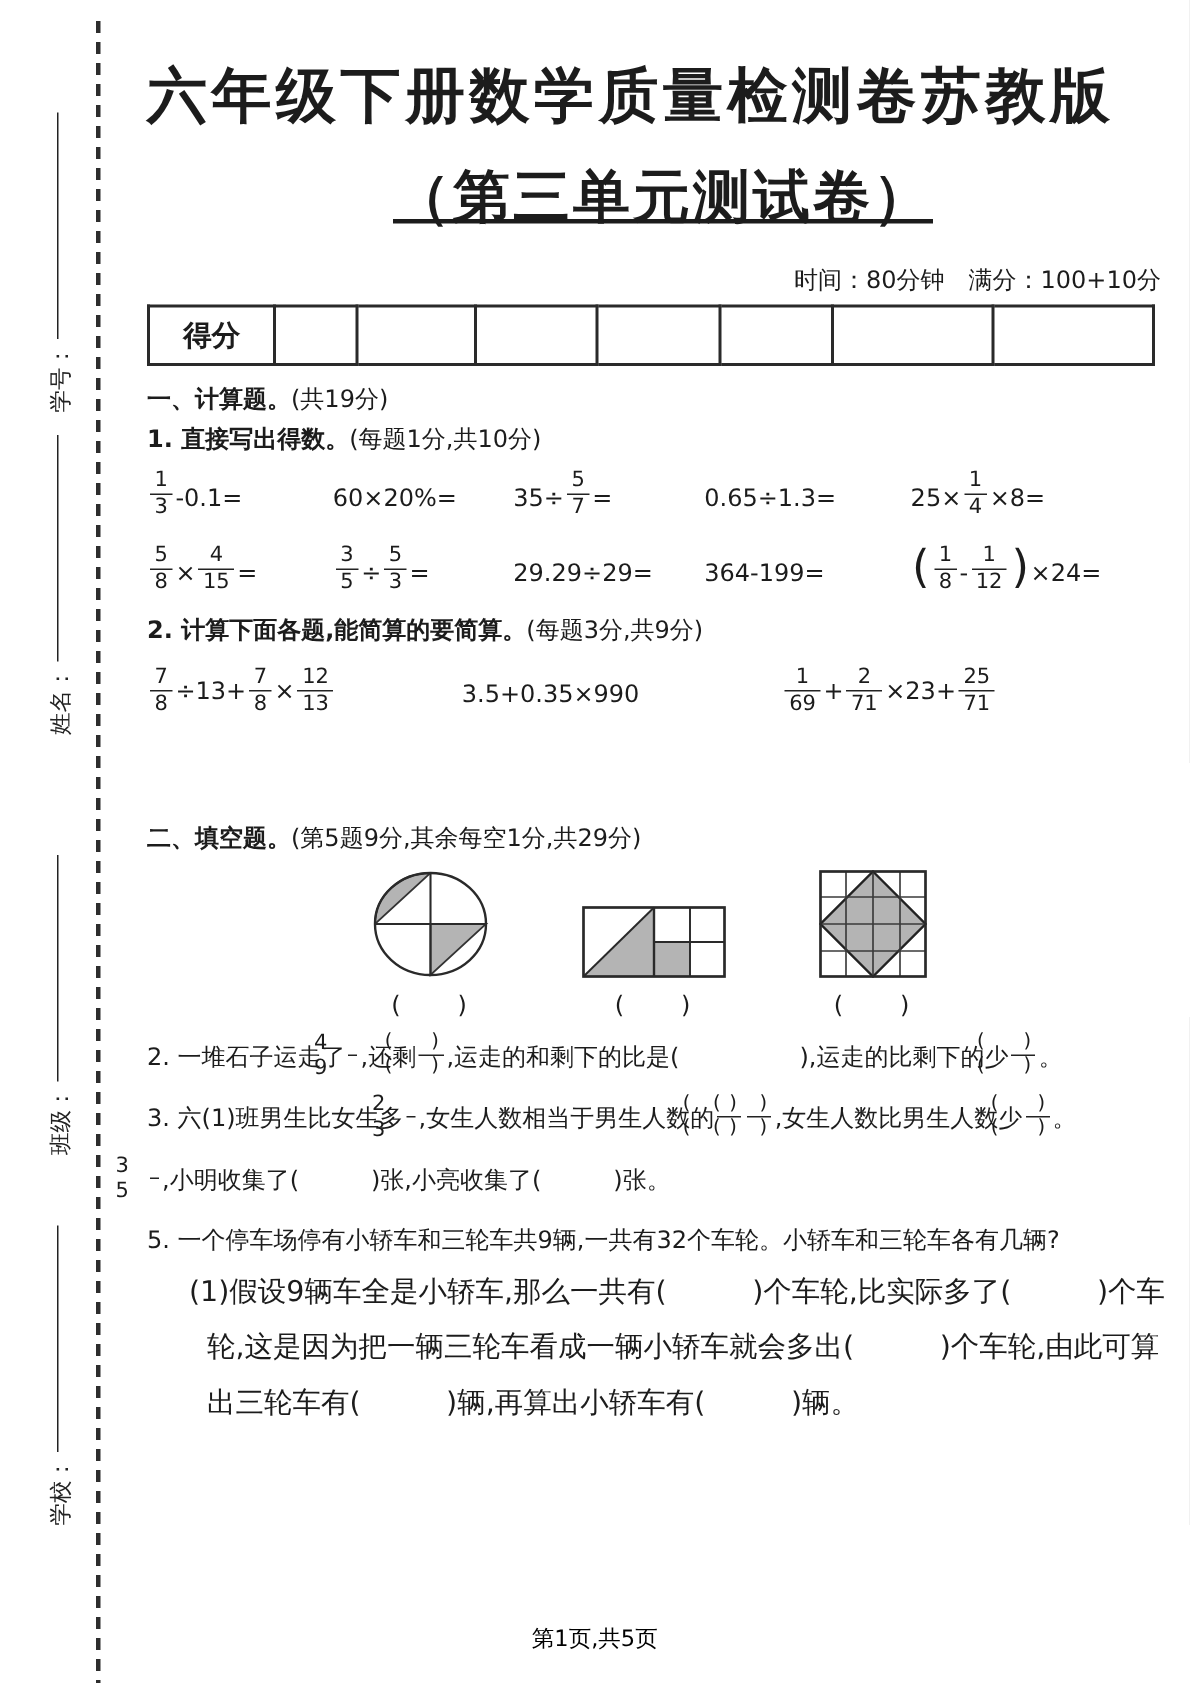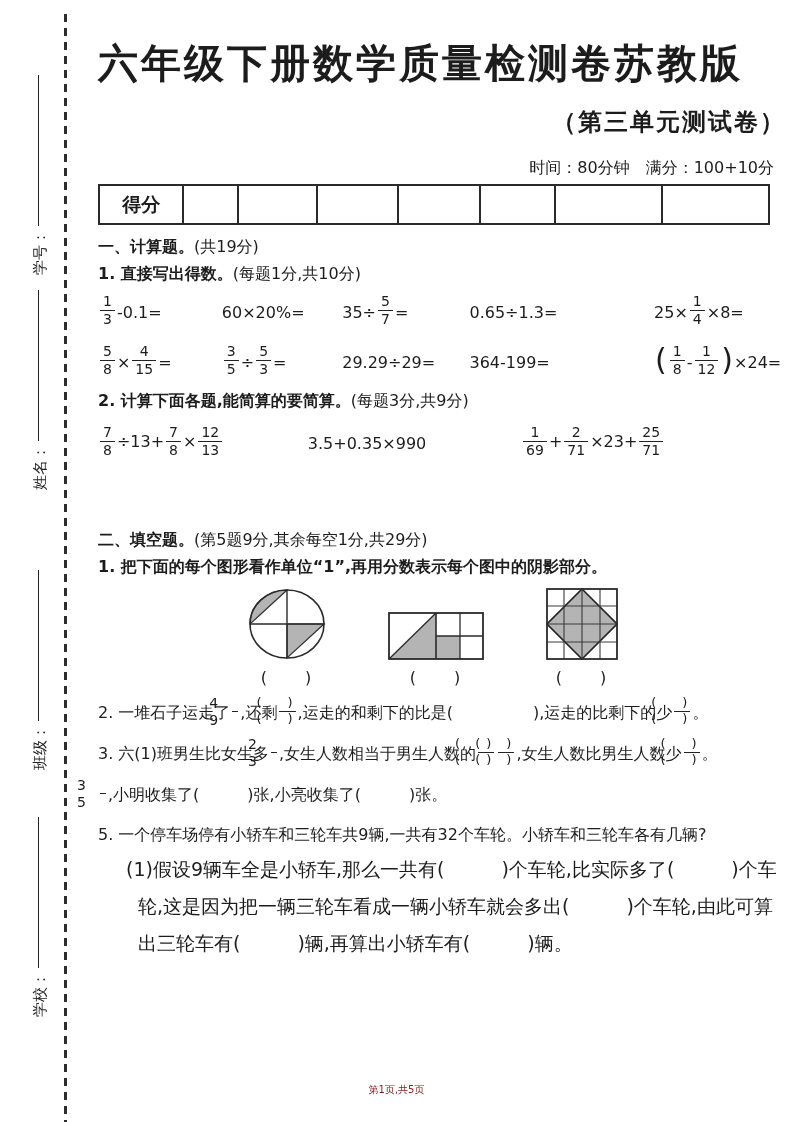--- a/index.html
+++ b/index.html
@@ -8,49 +8,49 @@
   
   .cutline{position:absolute;left:64px;top:14px;bottom:0;width:3px;
            background:repeating-linear-gradient(to bottom,#2d2d2d 0 8px,transparent 8px 14px);}
   
   .side-item{position:absolute;left:-60px;width:200px;height:26px;transform:rotate(-90deg);
              display:flex;align-items:center;font-size:15px;color:#222;}
   .side-label{white-space:nowrap;padding-right:4px;}
   .side-line{flex:1;height:0;border-bottom:1.7px solid #222;margin-bottom:3px;}
   .content{position:absolute;left:98px;top:0;width:688px;}
   h1{margin:36px 0 0;text-align:left;font-size:40px;font-weight:700;letter-spacing:3px;}
-  h2{margin:15px 0 0;text-align:right;font-size:24px;font-weight:700;letter-spacing:2px;}
+  h2{margin:15px 0 0;text-align:center;font-size:38px;font-weight:700;letter-spacing:2px;text-decoration:underline;}
   .meta{margin-top:20px;text-align:right;font-size:16px;padding-right:12px;}
   table.score{border-collapse:collapse;width:672px;margin-top:5px;table-layout:fixed;}
   table.score th,table.score td{border:2px solid #2a2a2a;text-align:center;font-size:19px;padding:0;}
   table.score th{height:44px;font-weight:700;}
   table.score td{height:37px;}
   td.rowlab{font-weight:700;}
   .sec-head{margin:12px 0 0;font-size:16px;}
   .sec-head b,.qhead b{font-weight:700;}
   .qhead{margin:6px 0 0;font-size:16px;}
   .calc-row{display:flex;align-items:center;margin-top:4px;font-size:16px;min-height:46px;}
   .calc-row .cell{display:flex;align-items:center;}
   .calc-row .c1{width:18%;}.calc-row .c2{width:17.5%;}.calc-row .c3{width:18.5%;}
-  .calc-row .c4{width:20%;}.calc-row .c5{flex:1;margin-left:47px;}
+  .calc-row .c4{width:20%;}.calc-row .c5{flex:1;}
   .simp-row{display:flex;align-items:center;margin-top:6px;font-size:16px;min-height:50px;}
   .simp-row .s1{width:30.5%;}.simp-row .s2{width:31%;}.simp-row .s3{flex:1;}
   .frac{display:inline-flex;flex-direction:column;align-items:center;vertical-align:middle;
         margin:0 2px;line-height:1.15;font-size:14px;position:relative;top:-2px;}
   .frac .d{border-top:1.4px solid #222;}
   .frac .n,.frac .d{padding:0 3px;white-space:pre;}
   .bfrac{font-size:13px;}
   .bigp{font-size:30px;font-weight:400;vertical-align:middle;position:relative;top:-3px;margin:0 1px;}
   .gap{height:50px;}
   .q{margin:8px 0 0;font-size:16px;line-height:1.75;padding-left:26px;text-indent:-26px;}
   .q5sub{margin:2px 0 0;font-size:19px;line-height:1.95;padding-left:40px;text-indent:-12px;}
   .figs{display:flex;align-items:flex-end;margin-top:10px;padding-left:150px;gap:62px;}
   .fig{display:flex;flex-direction:column;align-items:center;}
   .fig .cap{margin-top:8px;font-size:16px;letter-spacing:2px;}
-  .footer{position:absolute;left:0;right:0;top:1083px;text-align:center;font-size:10px;color:#7f1d1d;}
+  .footer{position:absolute;left:0;right:0;top:1083px;text-align:center;font-size:15px;color:#000000;}
 </style>
 </head>
 <body>
 
 <div class="page">
   <div class="cutline"></div>
 
   <div class="side-item" style="top:162px">
     <span class="side-label">学号：</span>
     <span class="side-line"></span>
@@ -200,21 +200,20 @@
             <span class="d">71</span>
           </span><span class="tx">×23+</span><span class="frac">
             <span class="n">25</span>
             <span class="d">71</span>
           </span></span>
     </div>
 
     <div class="gap"></div>
 
     <p class="sec-head"><b>二、填空题。</b><span>(第5题9分,其余每空1分,共29分)</span></p>
-    <p class="qhead"><b>1. 把下面的每个图形看作单位“1”,再用分数表示每个图中的阴影部分。</b></p>
 
     <div class="figs">
       <div class="fig">
         <svg width="78" height="72" viewBox="0 0 78 72">
           <path d="M 2,36 A 37,34 0 0 1 39,2 Z" fill="#b4b4b4" stroke="#333" stroke-width="1.2"></path>
           <path d="M 39,36 L 76,36 L 39,70 Z" fill="#b4b4b4" stroke="#333" stroke-width="1.2"></path>
           <ellipse cx="39" cy="36" rx="37" ry="34" fill="none" stroke="#2a2a2a" stroke-width="1.6"></ellipse>
           <line x1="2" y1="36" x2="76" y2="36" stroke="#2a2a2a" stroke-width="1.4"></line>
           <line x1="39" y1="2" x2="39" y2="70" stroke="#2a2a2a" stroke-width="1.4"></line>
         </svg>

